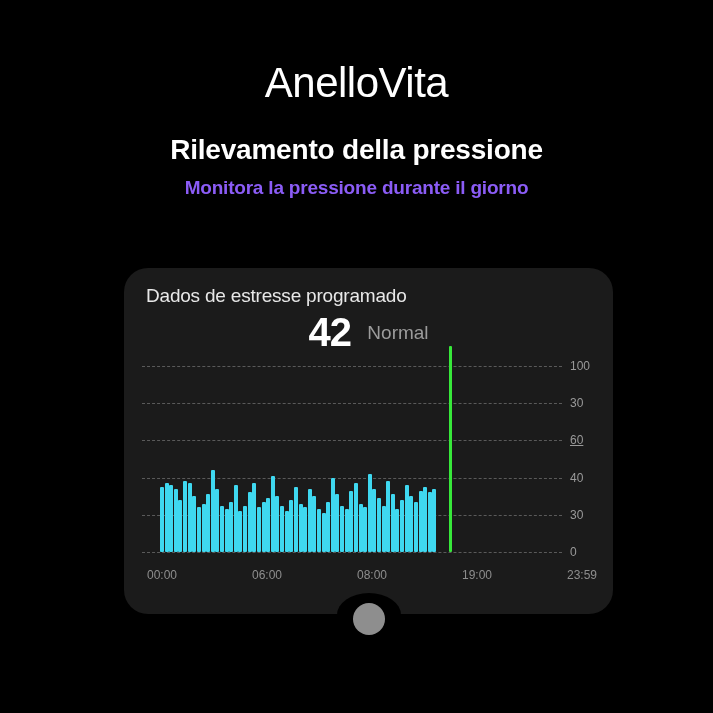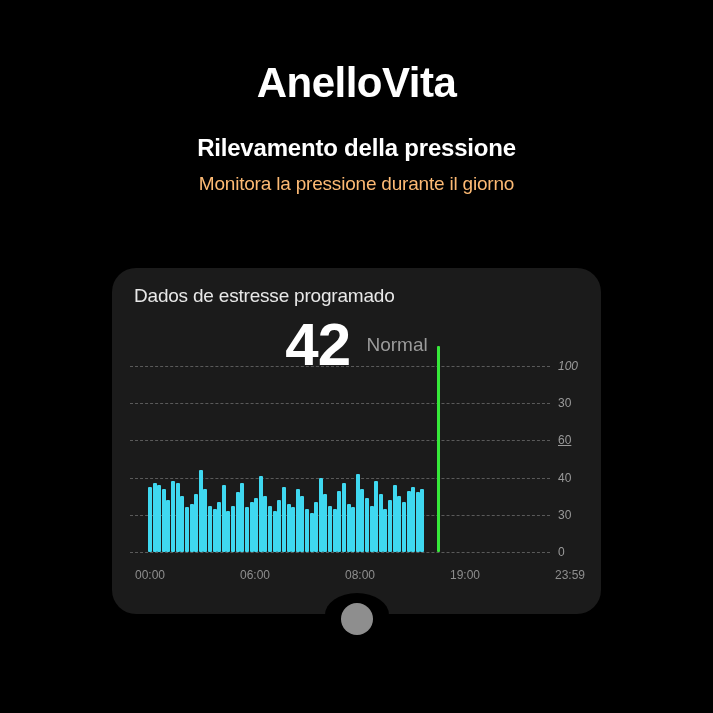--- a/index.html
+++ b/index.html
@@ -26,46 +26,46 @@
   
   .header {
     position: absolute;
     top: 60px;
     left: 0;
     width: 713px;
     text-align: center;
   }
   .brand-title {
     font-size: 42px;
-    font-weight: bold;
+    font-weight: normal;
     letter-spacing: -0.5px;
     color: #ffffff;
     line-height: 1.1;
     margin: 0;
   }
   .subhead {
     margin-top: 28px;
-    font-size: 24px;
+    font-size: 28px;
     font-weight: bold;
     color: #ffffff;
     letter-spacing: -0.2px;
   }
   .desc {
     margin-top: 8px;
     font-size: 19px;
-    font-weight: normal;
-    color: #fdba74;
+    font-weight: bold;
+    color: #8b5cf6;
     line-height: 1.45;
     letter-spacing: -0.2px;
   }
 
   
   .card {
     position: absolute;
-    left: 112px;
+    left: 124px;
     top: 268px;
     width: 489px;
     height: 346px;
     background: #1b1b1b;
     border-radius: 24px;
     overflow: visible;
   }
   .card-title {
     position: absolute;
     left: 22px;
@@ -76,21 +76,21 @@
   }
 
   .reading {
     position: absolute;
     left: 0;
     top: 42px;
     width: 489px;
     text-align: center;
   }
   .reading-value {
-    font-size: 60px;
+    font-size: 40px;
     font-weight: bold;
     color: #ffffff;
     letter-spacing: -1px;
     vertical-align: middle;
   }
   .reading-label {
     font-size: 19px;
     color: #9b9b9b;
     margin-left: 12px;
     vertical-align: middle;
@@ -264,21 +264,21 @@
           <div class="bar" style="left: 290.383px; height: 63.24px; background: rgb(63, 216, 240);"></div>
           <div class="bar accent" style="left: 306.6px; height: 206px; background: rgb(55, 232, 58);"></div>
         </div>
     </div>
     <div id="yticks">
         <div class="ytick" style="top: 284px;">0</div>
         <div class="ytick" style="top: 246.8px;">30</div>
         <div class="ytick" style="top: 209.6px;">40</div>
         <div class="ytick" style="top: 172.4px; text-decoration: underline;">60</div>
         <div class="ytick" style="top: 135.2px;">30</div>
-        <div class="ytick" style="top: 98px; font-style: italic;">100</div>
+        <div class="ytick" style="top: 98px;">100</div>
       </div>
 
     <div class="xaxis" id="xaxis">
         <div class="xtick" style="left: 20px;">00:00</div>
         <div class="xtick" style="left: 125px;">06:00</div>
         <div class="xtick" style="left: 230px;">08:00</div>
         <div class="xtick" style="left: 335px;">19:00</div>
         <div class="xtick" style="left: 440px;">23:59</div>
       </div>
 

